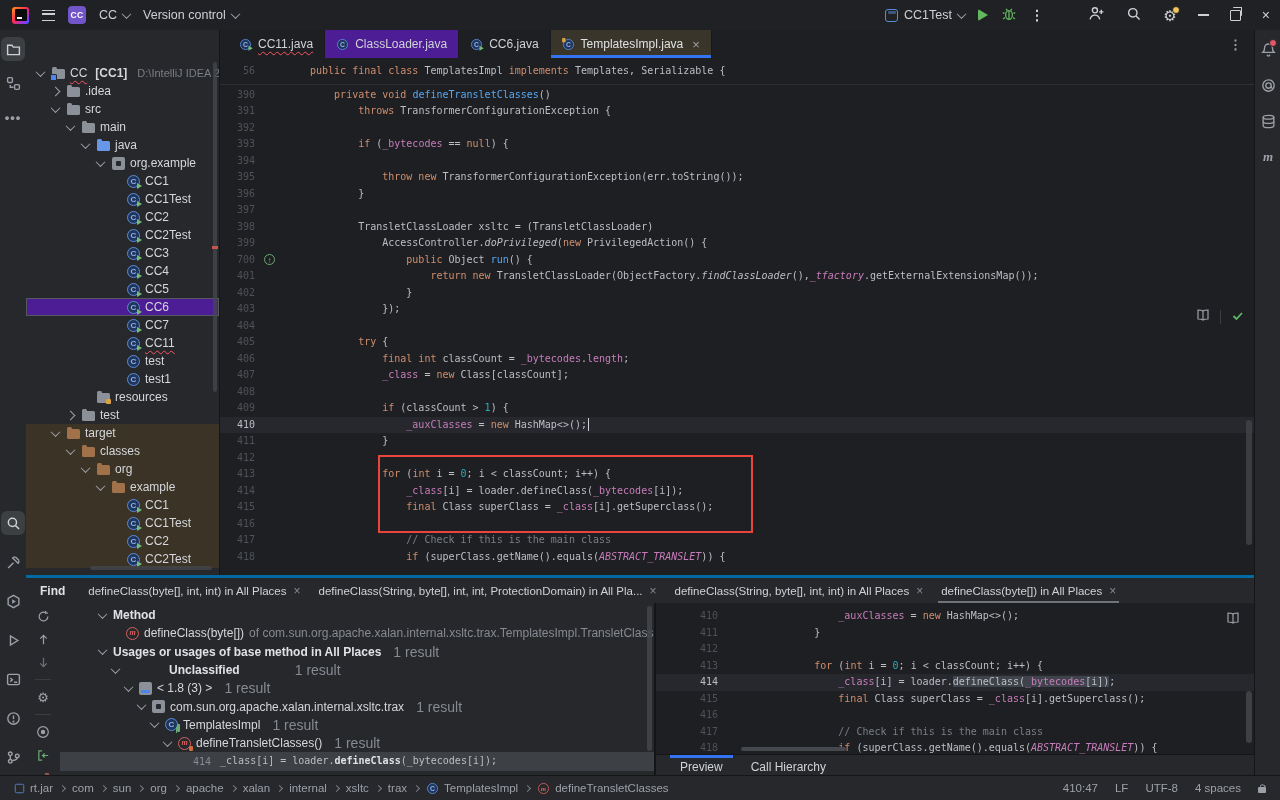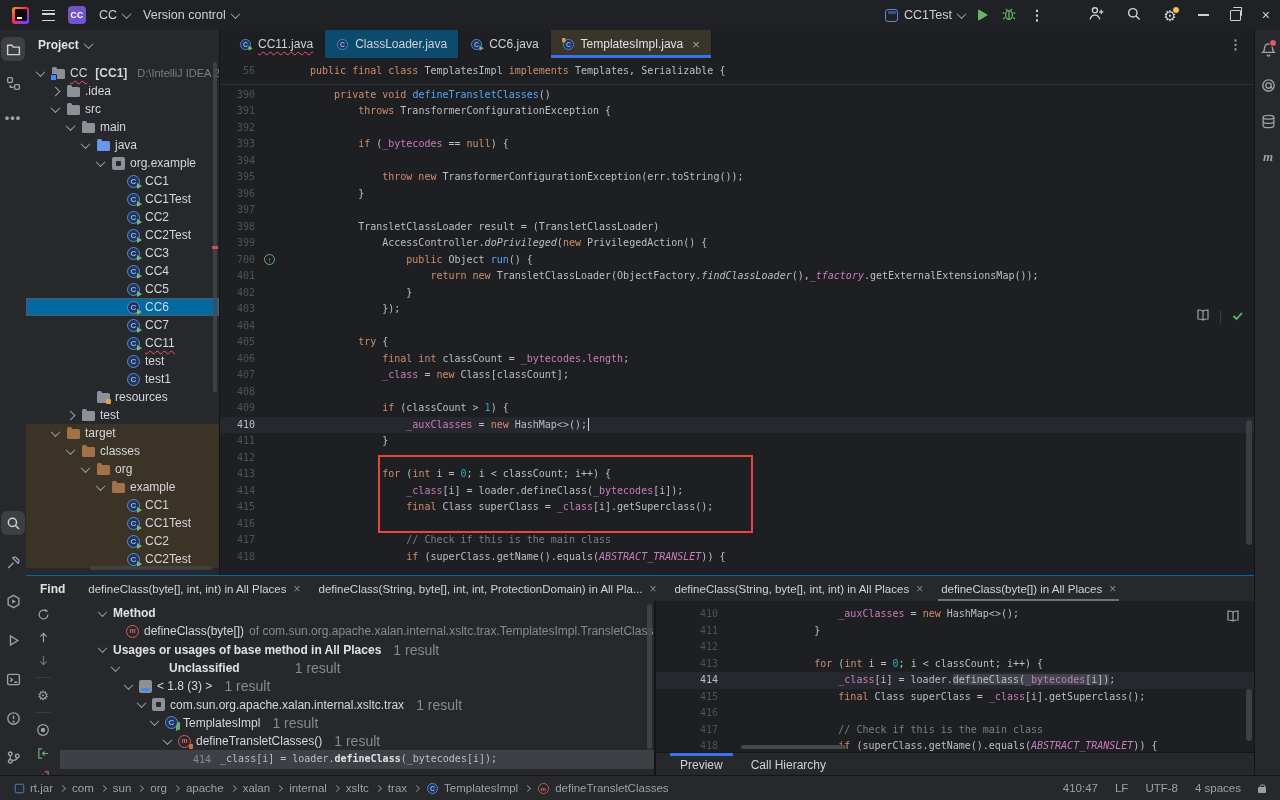--- a/index.html
+++ b/index.html
@@ -71,53 +71,53 @@
   .sicon svg{display:block}
   .dots3{color:#9da0a8;font-size:13px;font-weight:bold;letter-spacing:1px}
   .belldot::after{content:"";position:absolute;right:3px;top:2px;width:6px;height:6px;border-radius:50%;background:#e55765;border:1.5px solid #26282c}
   .mtxt{font:italic 600 13px "Liberation Serif",serif;color:#9da0a8}
   
   #project-panel{left:26px;top:30px;width:193px;height:545px;background:#26282c;border-right:1px solid #141517;overflow:hidden}
   .phead{height:30px;display:flex;align-items:center;gap:6px;padding-left:12px;font-weight:bold;color:#dfe1e5}
   #ptree{position:absolute;left:0;top:34px;right:0}
   .prow{height:18px;display:flex;align-items:center;gap:5px;color:#d5d7db;white-space:nowrap;box-sizing:border-box}
   .prow .cw{width:13px;display:flex;justify-content:center;flex:none}
-  .prow.sel{background:#0369a1;box-shadow:inset 0 0 0 1px #55585e}
+  .prow.sel{background:#4c1d95;box-shadow:inset 0 0 0 1px #55585e}
   .prow.exc{background:#3a3326}
   .prow .tag{font-weight:bold;margin-left:3px}
   .prow .path{color:#7a7e85;margin-left:5px;font-size:11px}
   .pscroll-v{position:absolute;right:2px;top:32px;width:4px;height:330px;background:#45484e;border-radius:2px;opacity:.75}
   .pscroll-h{position:absolute;left:64px;bottom:5px;height:4px;width:122px;background:#45484e;border-radius:2px;opacity:.75}
   .perrmark{position:absolute;right:1px;top:216px;width:6px;height:3px;background:#c75450}
   
   #editor-area{left:220px;top:30px;width:1034px;height:545px;background:#1e1f22}
   #tabbar{position:absolute;left:0;top:0;right:0;height:28px;display:flex;align-items:stretch;padding-left:8px;background:#1e1f22}
   .etab{display:flex;align-items:center;gap:6px;padding:0 11px;color:#cfd2d6;position:relative;border-right:1px solid #191a1d}
-  .etab.tint{background:#0c4a6e}
+  .etab.tint{background:#4c1d95}
   .etab.active{background:#3a352a;color:#dfe1e5}
   .etab.active::after{content:"";position:absolute;left:0;right:0;bottom:0;height:3px;background:#3574f0}
   .etab .close{color:#9da0a8;font-size:13px;margin-left:3px}
   .tab-kebab{position:absolute;right:12px;top:7px;color:#9da0a8;font-size:13px;font-weight:bold}
   #code-view{position:absolute;left:0;top:28px;right:0;bottom:0;overflow:hidden}
   .cl{position:absolute;left:0;right:0;height:16.5px}
   .cl .ln{position:absolute;left:0;width:35px;text-align:right;color:#4e5157;font-family:"DejaVu Sans Mono",monospace;font-size:10px;line-height:16.5px}
   .cl .ct{position:absolute;left:90px;top:0}
   .cl.active-line{background:#26282e}
   .cl.active-line .ln{color:#bcbec4}
   .caret{position:absolute;width:1.5px;height:13px;background:#ced0d6;top:1.5px}
   .ovr{position:absolute;left:44px;top:2px;width:11px;height:11px;border:1px solid #6aab73;border-radius:50%;color:#6aab73;font-size:8px;line-height:11px;text-align:center;box-sizing:border-box}
   #sticky{position:absolute;left:0;top:0;right:0;height:26px;background:#1e1f22;border-bottom:1px solid #2d2f33;z-index:4}
   #sticky .ln{position:absolute;left:0;width:35px;text-align:right;color:#4e5157;font-family:"DejaVu Sans Mono",monospace;font-size:10px;line-height:25px}
   #sticky .ct{position:absolute;left:90px;top:0;line-height:25px}
   .sticky-icons{position:absolute;right:10px;top:0;height:100%;display:flex;align-items:center;gap:10px;z-index:5}
   .vsep{width:1px;height:14px;background:#3a3c40}
   #red-box{position:absolute;left:158px;top:397px;width:371px;height:74px;border:2px solid #e8453c;z-index:6}
   .escroll{position:absolute;right:2px;top:362px;width:6px;height:125px;background:#45484e;border-radius:3px;opacity:.7}
   
-  #find-panel{left:26px;top:575px;width:1228px;height:200px;background:#26282c;border-top:1px solid #0369a1}
+  #find-panel{left:26px;top:575px;width:1228px;height:200px;background:#26282c;border-top:3px solid #0369a1}
   .fhead{height:25px;display:flex;align-items:stretch;padding-left:14px}
   .ftitle{font-weight:bold;display:flex;align-items:center;margin-right:14px}
   .ftab{display:flex;align-items:center;gap:7px;padding:0 9px;font-size:11.5px;color:#cfd2d6;position:relative}
   .ftab .x{color:#868a91;font-size:12px}
   .ftab.active::after{content:"";position:absolute;left:6px;right:6px;bottom:0;height:2px;background:#6f737a}
   #ftoolbar{position:absolute;left:0;top:30px;width:34px;display:flex;flex-direction:column;align-items:center;gap:7px}
   #ftoolbar .fsep{width:16px;height:1px;background:#3a3c40;margin:2px 0}
   #ftoolbar .fi{width:16px;height:16px;display:flex;align-items:center;justify-content:center;color:#9da0a8}
   #fresults{position:absolute;left:34px;top:28px;width:594px}
   .frow{height:18.3px;display:flex;align-items:center;gap:5px;white-space:nowrap;color:#d5d7db}
@@ -288,24 +288,20 @@
           <path d="M2 7c0 1 2.2 1.8 5 1.8S12 8 12 7"></path>
         </svg>
     </div>
     <div class="sicon">
         <span class="mtxt">m</span>
       </div>
   </div>
 </div>
 
 <div id="project-panel" class="abs">
-  <div class="phead">
-    <span>Project</span>
-    <span class="chv chv-d"></span>
-  </div>
   <div id="ptree">
       <div class="prow" style="padding-left: 8px;">
         <span class="cw">
           <span class="chv chv-d"></span>
         </span>
         <span class="icf icf-project"></span>
         <span class="sqg">CC</span>
         <span class="tag">[CC1]</span>
         <span class="path">D:\IntelliJ IDEA 2024.3.7\</span>
       </div>
@@ -523,21 +519,21 @@
         <div class="cl" style="top: 127.5px;">
           <span class="ln">396</span>
           <span class="ct mono"><span class="tok tk-p">        }</span></span>
         </div>
         <div class="cl" style="top: 144px;">
           <span class="ln">397</span>
           <span class="ct mono"></span>
         </div>
         <div class="cl" style="top: 160.5px;">
           <span class="ln">398</span>
-          <span class="ct mono"><span class="tok tk-p">        TransletClassLoader result = (TransletClassLoader)</span></span>
+          <span class="ct mono"><span class="tok tk-p">        TransletClassLoader xsltc = (TransletClassLoader)</span></span>
         </div>
         <div class="cl" style="top: 177px;">
           <span class="ln">399</span>
           <span class="ct mono"><span class="tok tk-p">            AccessController.</span><span class="tok tk-i">doPrivileged</span><span class="tok tk-p">(</span><span class="tok tk-k">new </span><span class="tok tk-p">PrivilegedAction() {</span></span>
         </div>
         <div class="cl" style="top: 193.5px;">
           <span class="ln">700</span>
           <span class="ovr">↑</span>
           <span class="ct mono"><span class="tok tk-p">                </span><span class="tok tk-k">public </span><span class="tok tk-p">Object </span><span class="tok tk-d">run</span><span class="tok tk-p">() {</span></span>
         </div>

